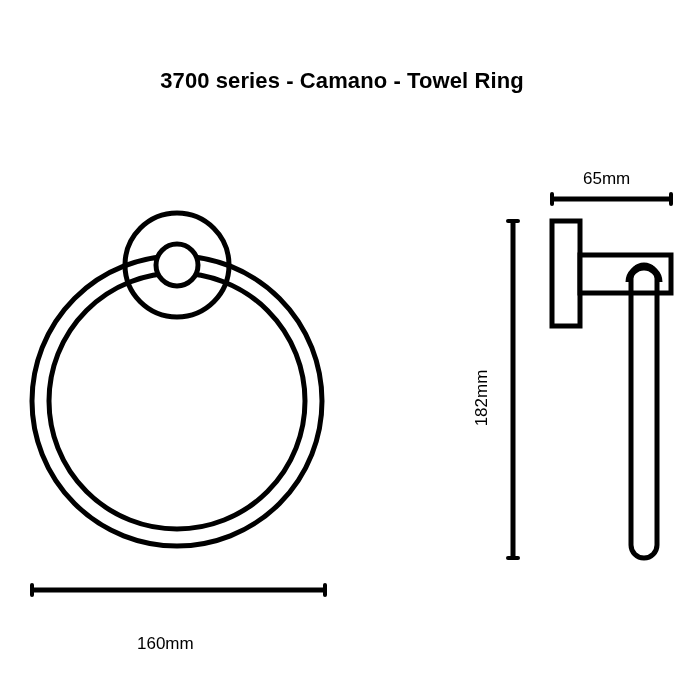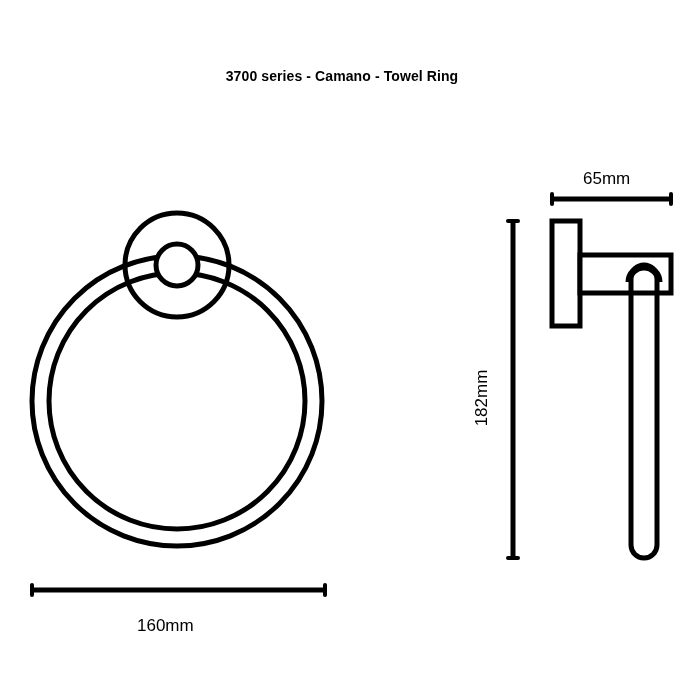--- a/index.html
+++ b/index.html
@@ -1,21 +1,21 @@
 <!DOCTYPE html>
 <html><head>
   <meta charset="utf-8">
   <style>
     html, body { margin: 0; padding: 0; background: #ffffff; }
     body { width: 700px; height: 700px; position: relative; overflow: hidden;
            font-family: "Liberation Sans", sans-serif; color: #000; }
     .title { position: absolute; left: 0; top: 68px; width: 684px; text-align: center;
-             font-size: 14px; font-weight: bold; letter-spacing: 0.1px; }
+             font-size: 22px; font-weight: bold; letter-spacing: 0.1px; }
     .dim-label { position: absolute; font-size: 17px; font-family: "Liberation Sans", sans-serif; }
-    .lbl-160 { left: 137px; top: 616px; }
+    .lbl-160 { left: 137px; top: 634px; }
     .lbl-65 { left: 583px; top: 169px; text-align: right; }
     .lbl-182 { left: 482px; top: 398px; transform: translate(-50%, -50%) rotate(-90deg); transform-origin: center; white-space: nowrap; }
     svg.drawing { position: absolute; left: 0; top: 0; }
   </style>
 </head>
 <body>
 
 <div class="title">3700 series - Camano - Towel Ring</div>
 
 <svg class="drawing" width="700" height="700" viewBox="0 0 700 700">

